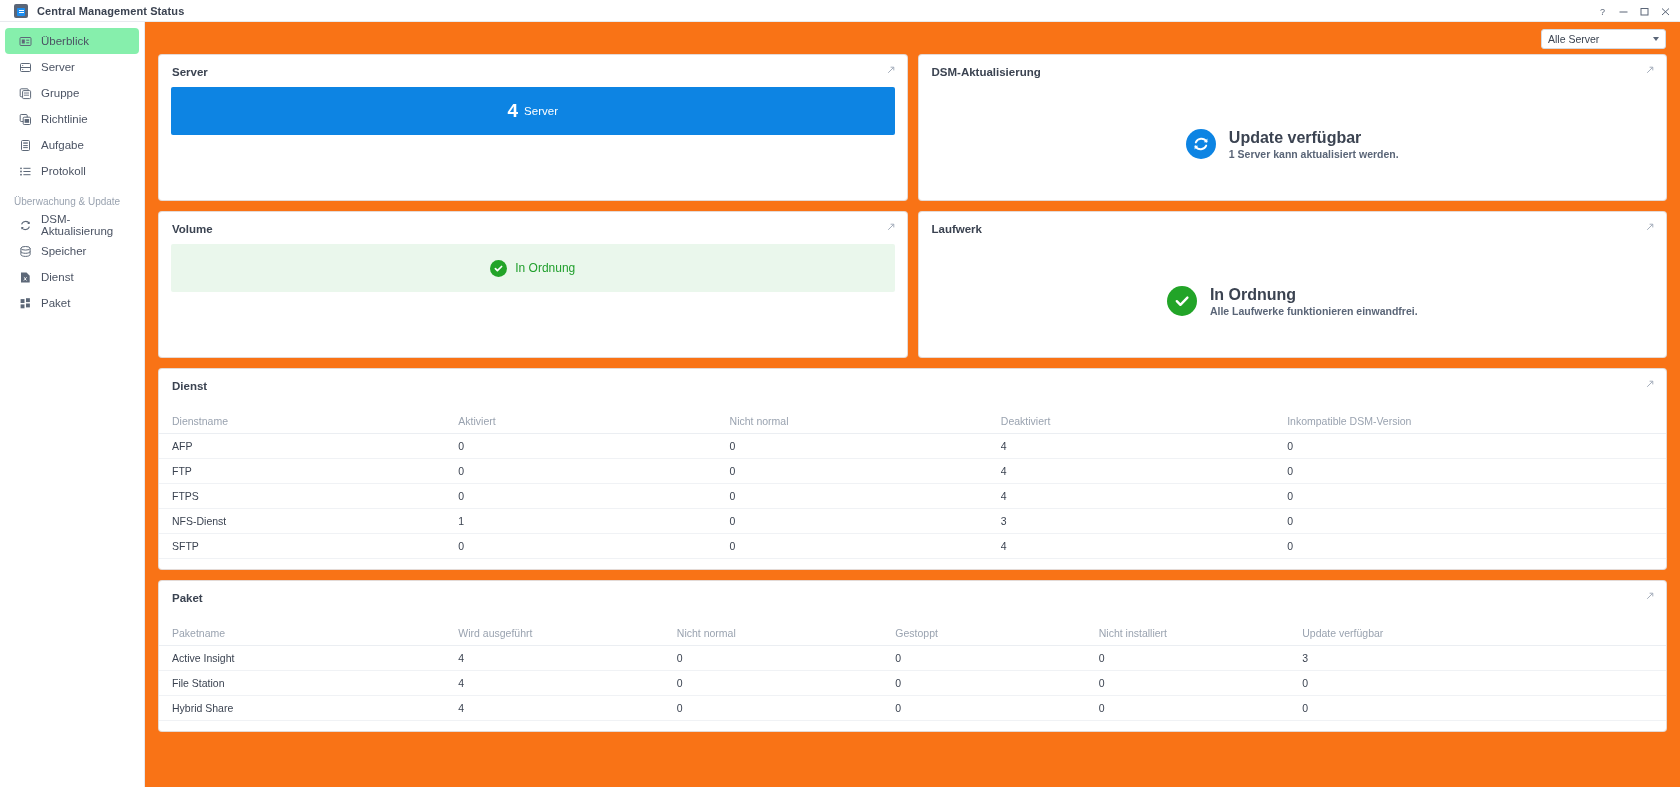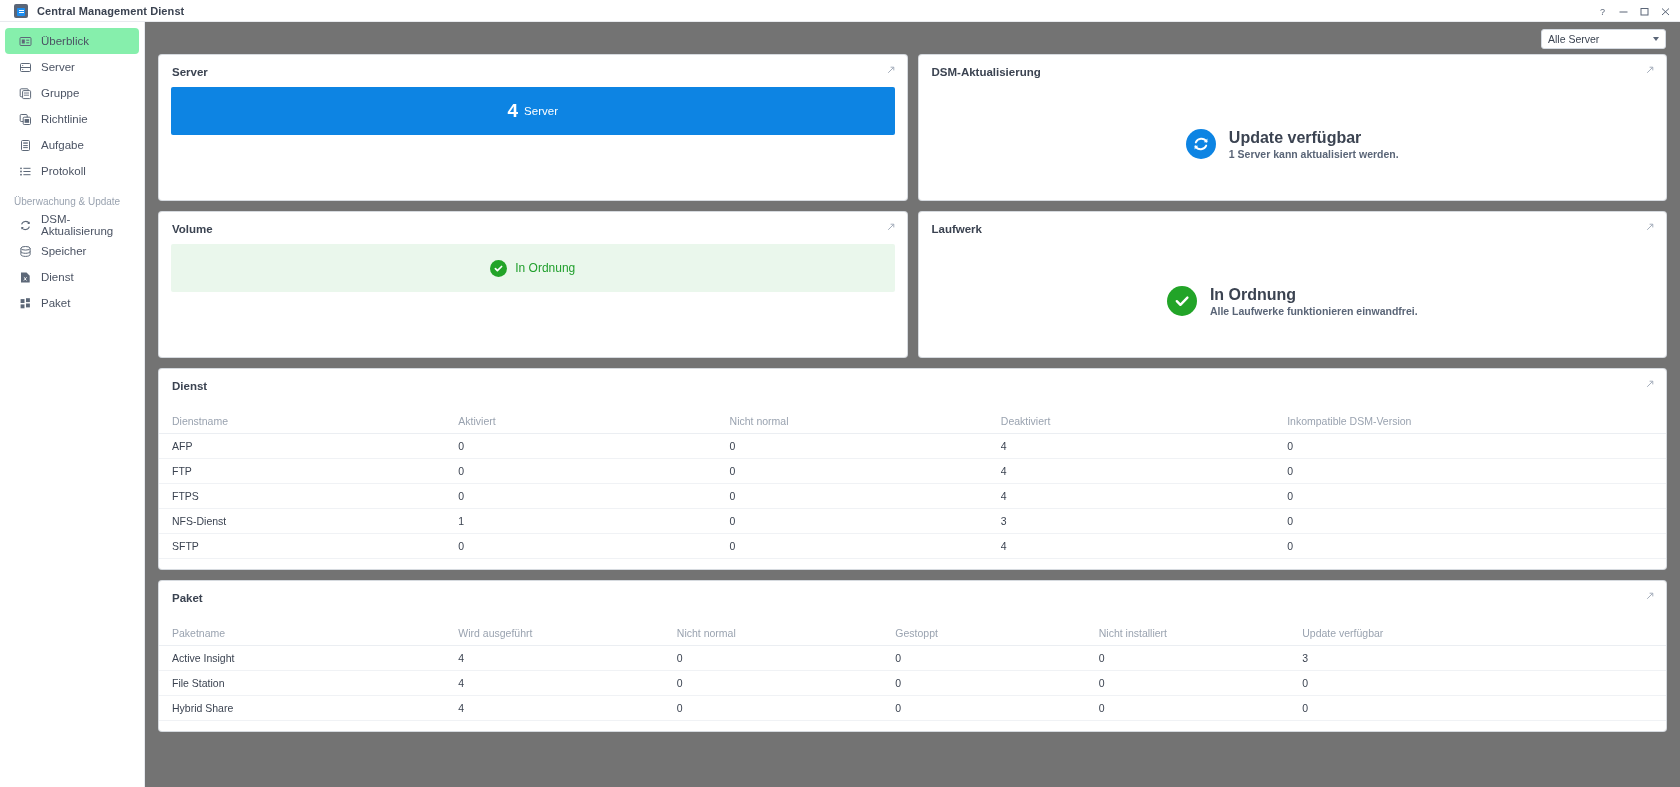--- a/index.html
+++ b/index.html
@@ -101,21 +101,21 @@
   .nav-group {
     font-size: 10px;
     color: #9aa3b0;
     padding: 12px 0 5px 14px;
     font-weight: normal;
   }
 
   
   .content {
     flex: 1;
-    background: #737373;
+    background: #f97316;
     padding: 0 14px 0 14px;
     overflow: hidden;
     position: relative;
   }
   .topbar {
     height: 33px;
     display: flex;
     align-items: center;
     justify-content: flex-end;
   }
@@ -279,21 +279,21 @@
     padding: 6px 0 6px 13px;
     border-bottom: 1px solid #f0f2f5;
   }
   .pad-bottom { padding-bottom: 10px; }
 </style>
 </head>
 <body>
 
 <div class="titlebar">
   <div class="app-icon"></div>
-  <div class="app-title">Central Management Dienst</div>
+  <div class="app-title">Central Management Status</div>
   <div class="win-controls">
     <div class="win-btn">
       <svg width="11" height="11" viewBox="0 0 11 11">
           <text x="5.5" y="8.5" font-size="9" text-anchor="middle" fill="#5a6577" font-family="Liberation Sans">?</text>
         </svg>
     </div>
     <div class="win-btn">
       <svg width="11" height="11" viewBox="0 0 11 11">
           <line x1="1.5" y1="6" x2="9.5" y2="6" stroke="#5a6577" stroke-width="1"></line>
         </svg>

